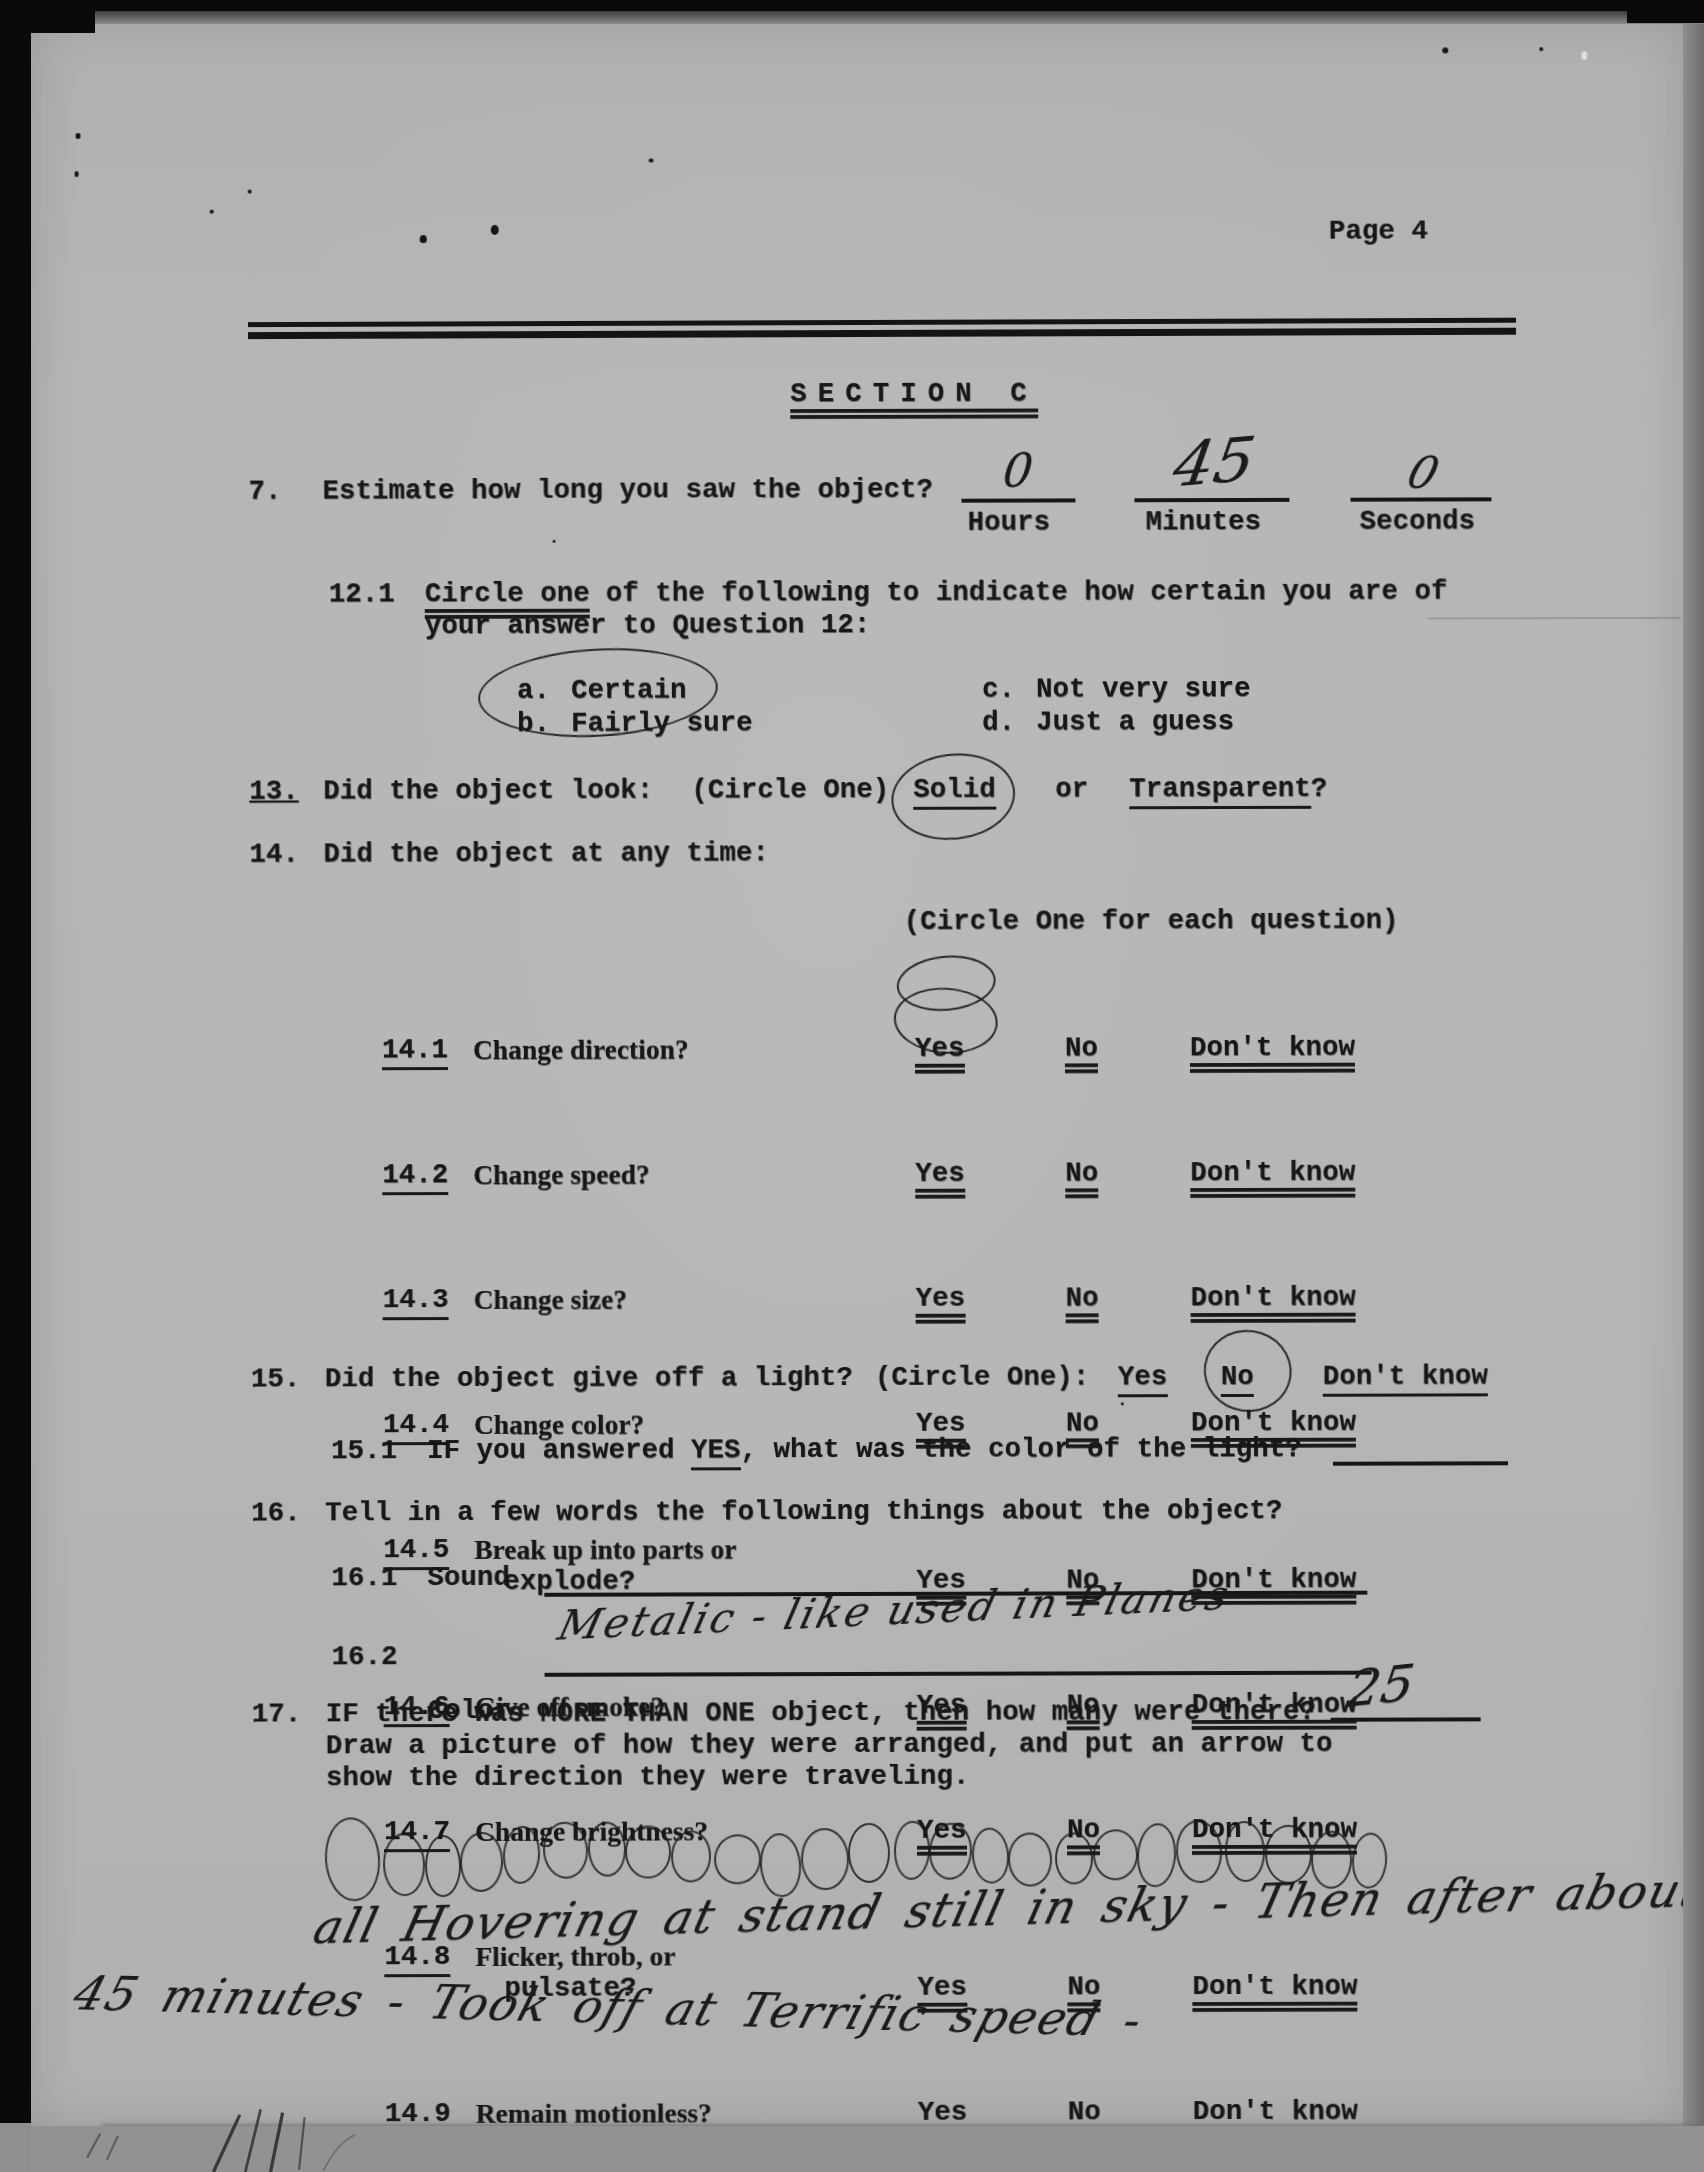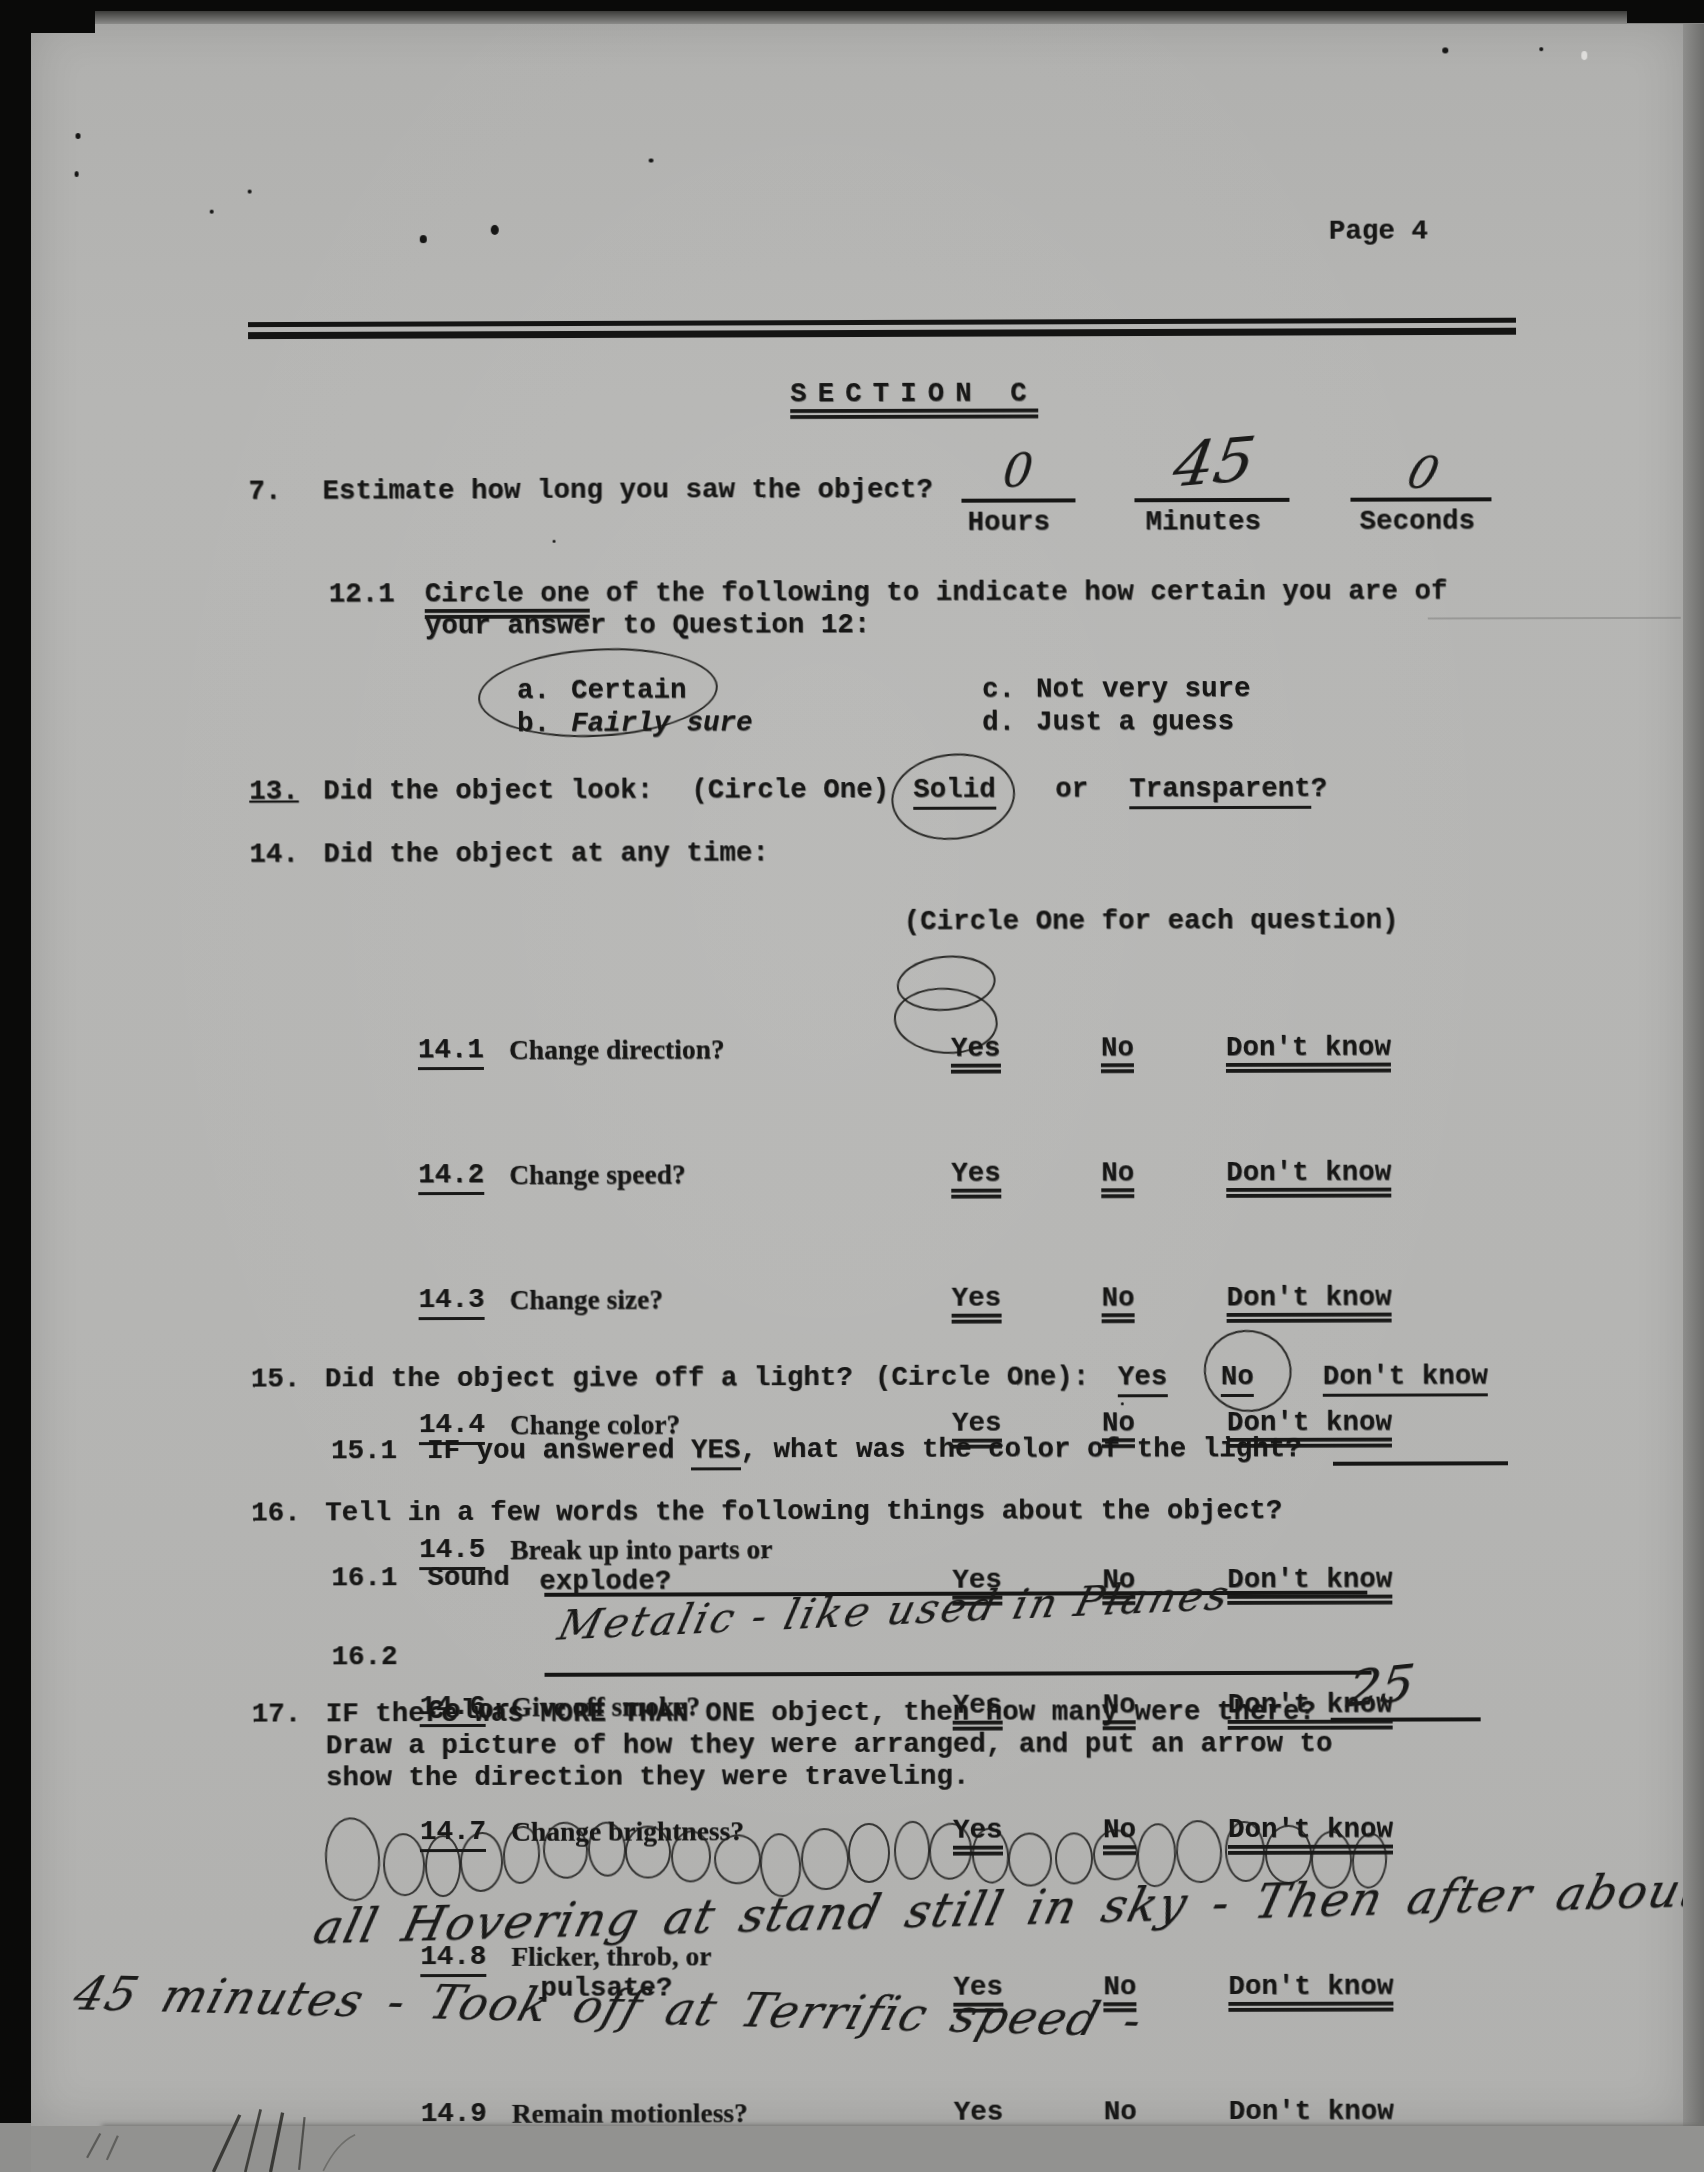--- a/index.html
+++ b/index.html
@@ -42,21 +42,21 @@
   .hw{
     position:absolute;font-family:"DejaVu Serif", serif;font-style:italic;
     color:#1b1b1a;white-space:pre;filter:blur(0.3px);
     text-shadow:0.3px 0.3px 0.5px rgba(20,20,20,.4);
     transform-origin:left bottom;
   }
   
   .q14-table{position:absolute;left:382px;top:971px;width:1017px;}
   .t-row{position:relative;height:32px;}
   .t-row.two-line{height:64px;}
-  .t-row span{position:absolute;top:0;white-space:pre;margin-left:36px;}
+  .t-row span{position:absolute;top:0;white-space:pre;}
   .c-num{left:0;}
   .c-label{left:91px;font-family:Liberation Serif, serif;}
   .c-label2{left:120px;top:32px !important;}
   .c-opt0{left:533px;}
   .c-opt1{left:683px;}
   .c-opt2{left:808px;}
   .two-line .c-opt0,.two-line .c-opt1,.two-line .c-opt2{top:32px;}
   
   .ovals{position:absolute;left:323px;top:1815px;width:1237px;height:93px;white-space:nowrap;}
   .oval{display:inline-block;box-sizing:border-box;border:2.7px solid rgba(26,26,24,.82);border-radius:50%;filter:blur(0.3px);vertical-align:top;}
@@ -103,21 +103,21 @@
     <div class="tw" style="left:1361px;top:507px;">Seconds</div>
 
     <div class="tw" style="left:330px;top:577px;">12.1</div>
     <div class="tw" style="left:426px;top:577px;"><span class="u2">Circle one</span></div>
     <div class="tw" style="left:607px;top:577px;">of the following to indicate how certain you are of</div>
     <div class="tw" style="left:426px;top:609px;">your answer to Question 12:</div>
 
     <div class="tw" style="left:518px;top:674px;">a.</div>
     <div class="tw" style="left:572px;top:674px;">Certain</div>
     <div class="tw" style="left:518px;top:707px;">b.</div>
-    <div class="tw" style="left:572px;top:707px;font-style:italic;">Fairly sure</div>
+    <div class="tw" style="left:572px;top:707px;">Fairly sure</div>
     <div class="tw" style="left:983px;top:674px;">c.</div>
     <div class="tw" style="left:1037px;top:674px;">Not very sure</div>
     <div class="tw" style="left:983px;top:707px;">d.</div>
     <div class="tw" style="left:1037px;top:707px;">Just a guess</div>
     <div class="mark" style="left:479px;top:648px;width:236px;height:84px;transform:rotate(-3deg);"></div>
 
     <div class="tw" style="left:250px;top:774px;text-decoration:underline;">13.</div>
     <div class="tw" style="left:324px;top:774px;">Did the object look:</div>
     <div class="tw" style="left:692px;top:774px;">(Circle One)</div>
     <div class="tw" style="left:914px;top:774px;"><span class="u1">Solid</span></div>

